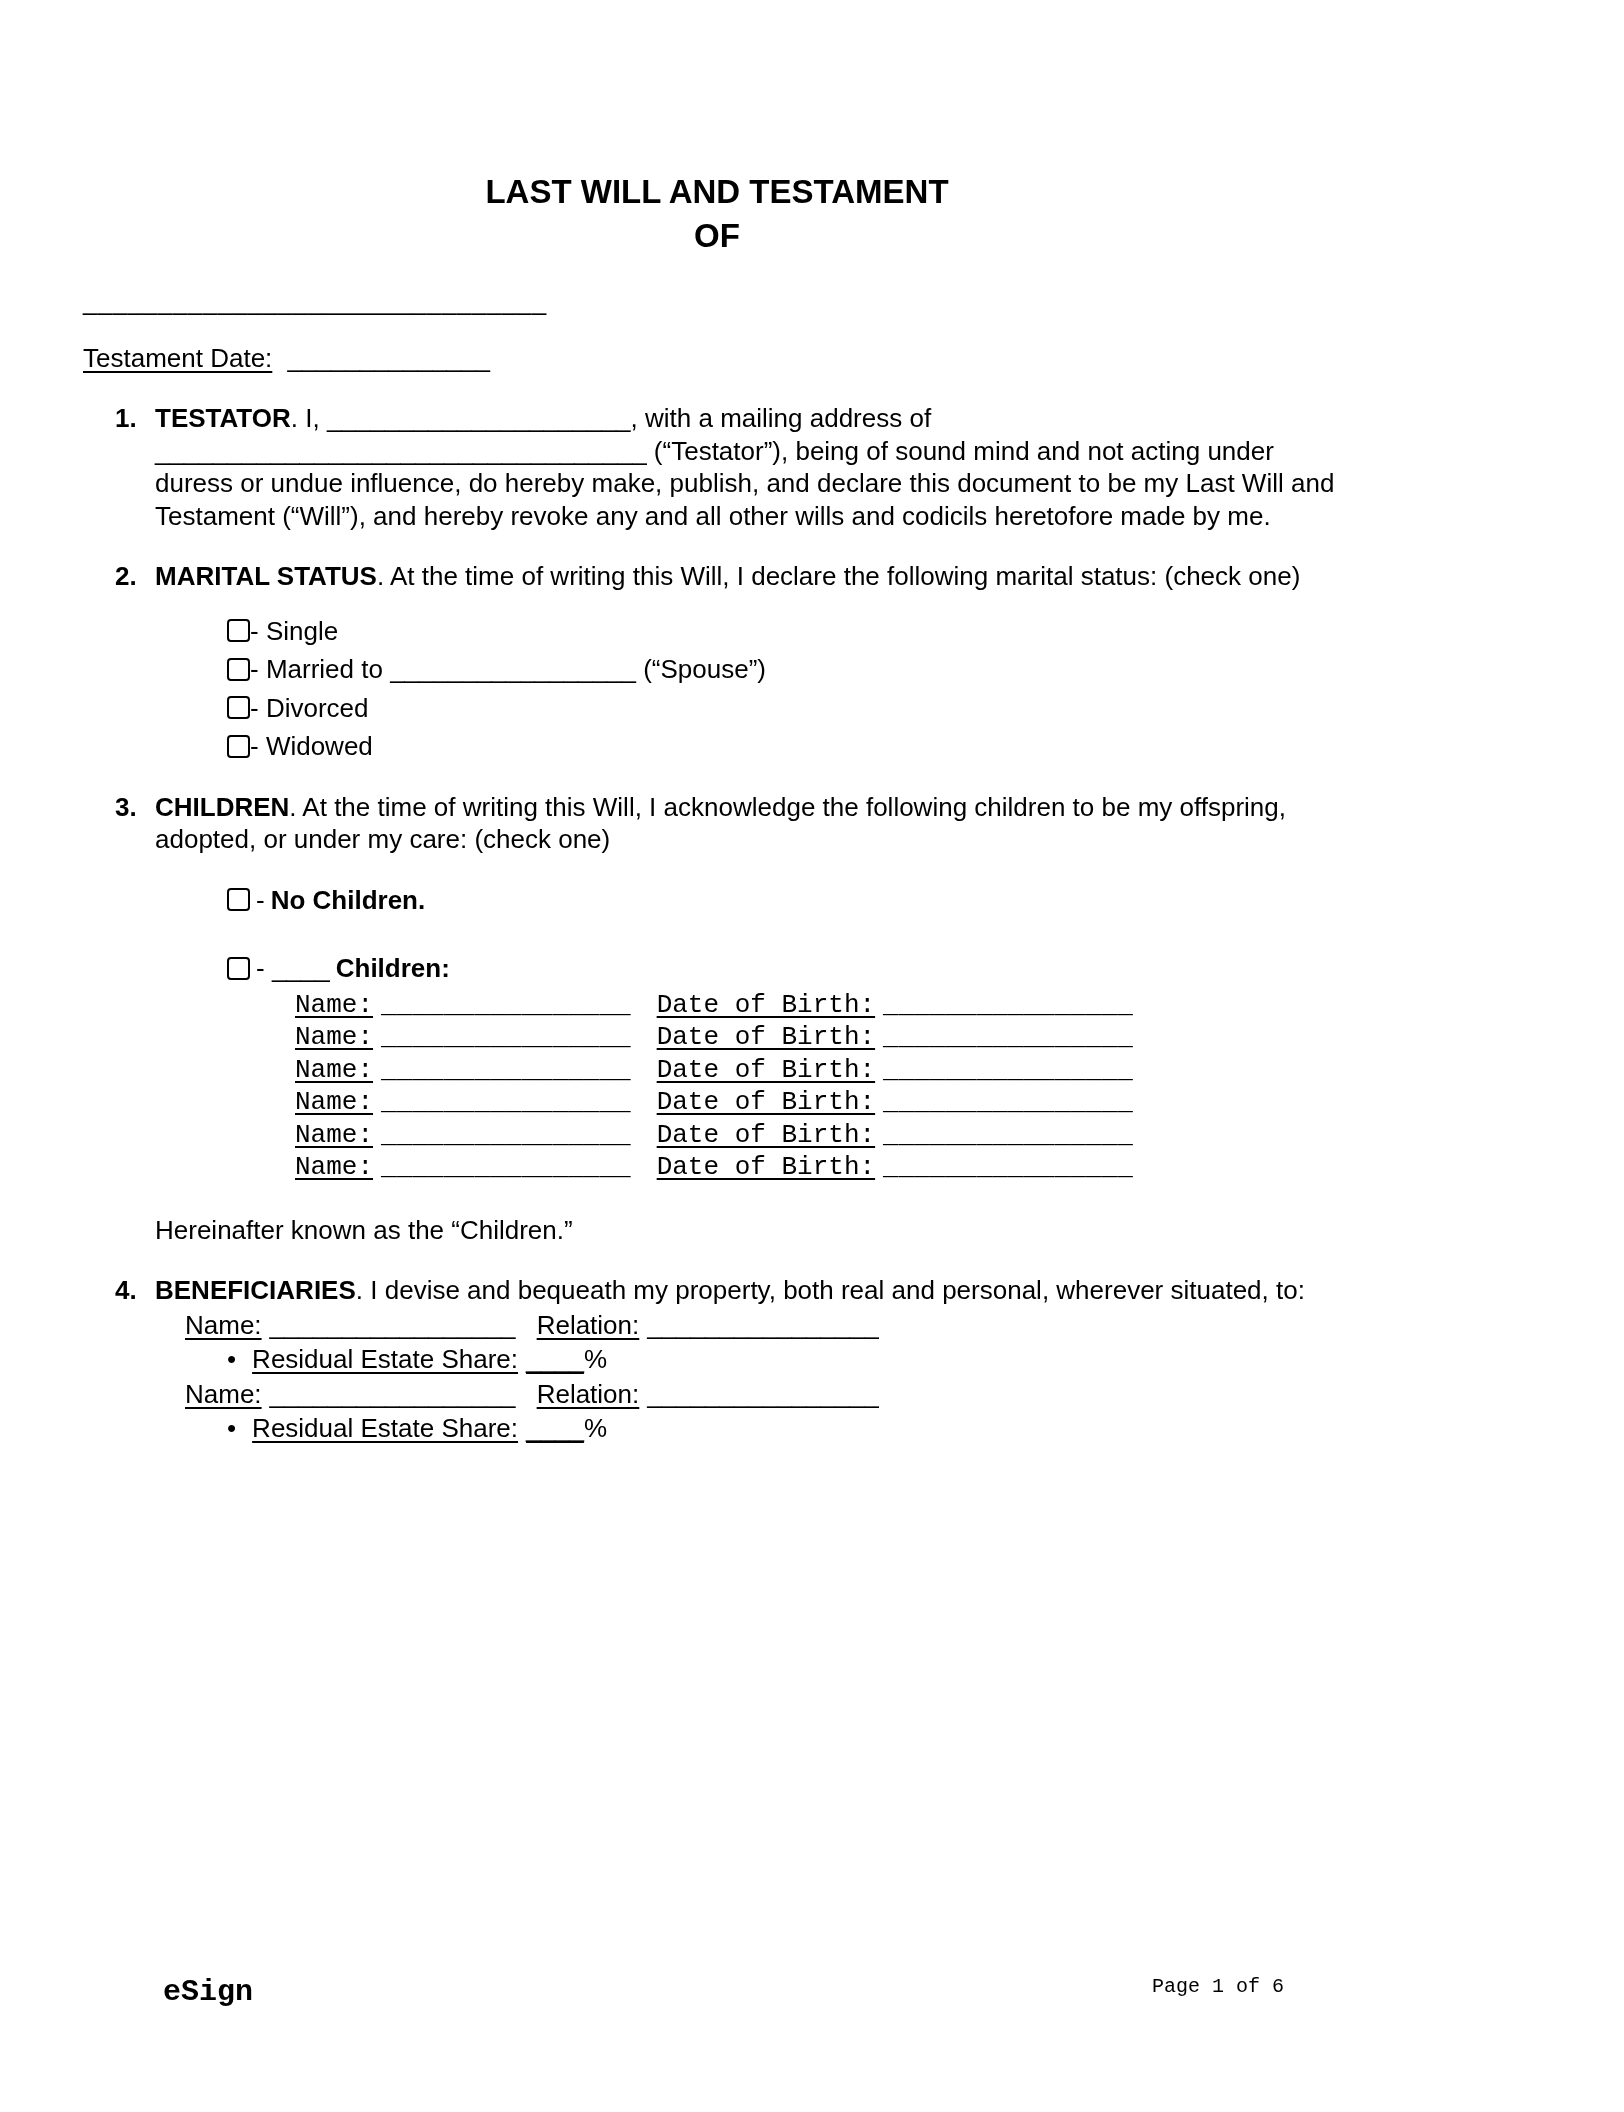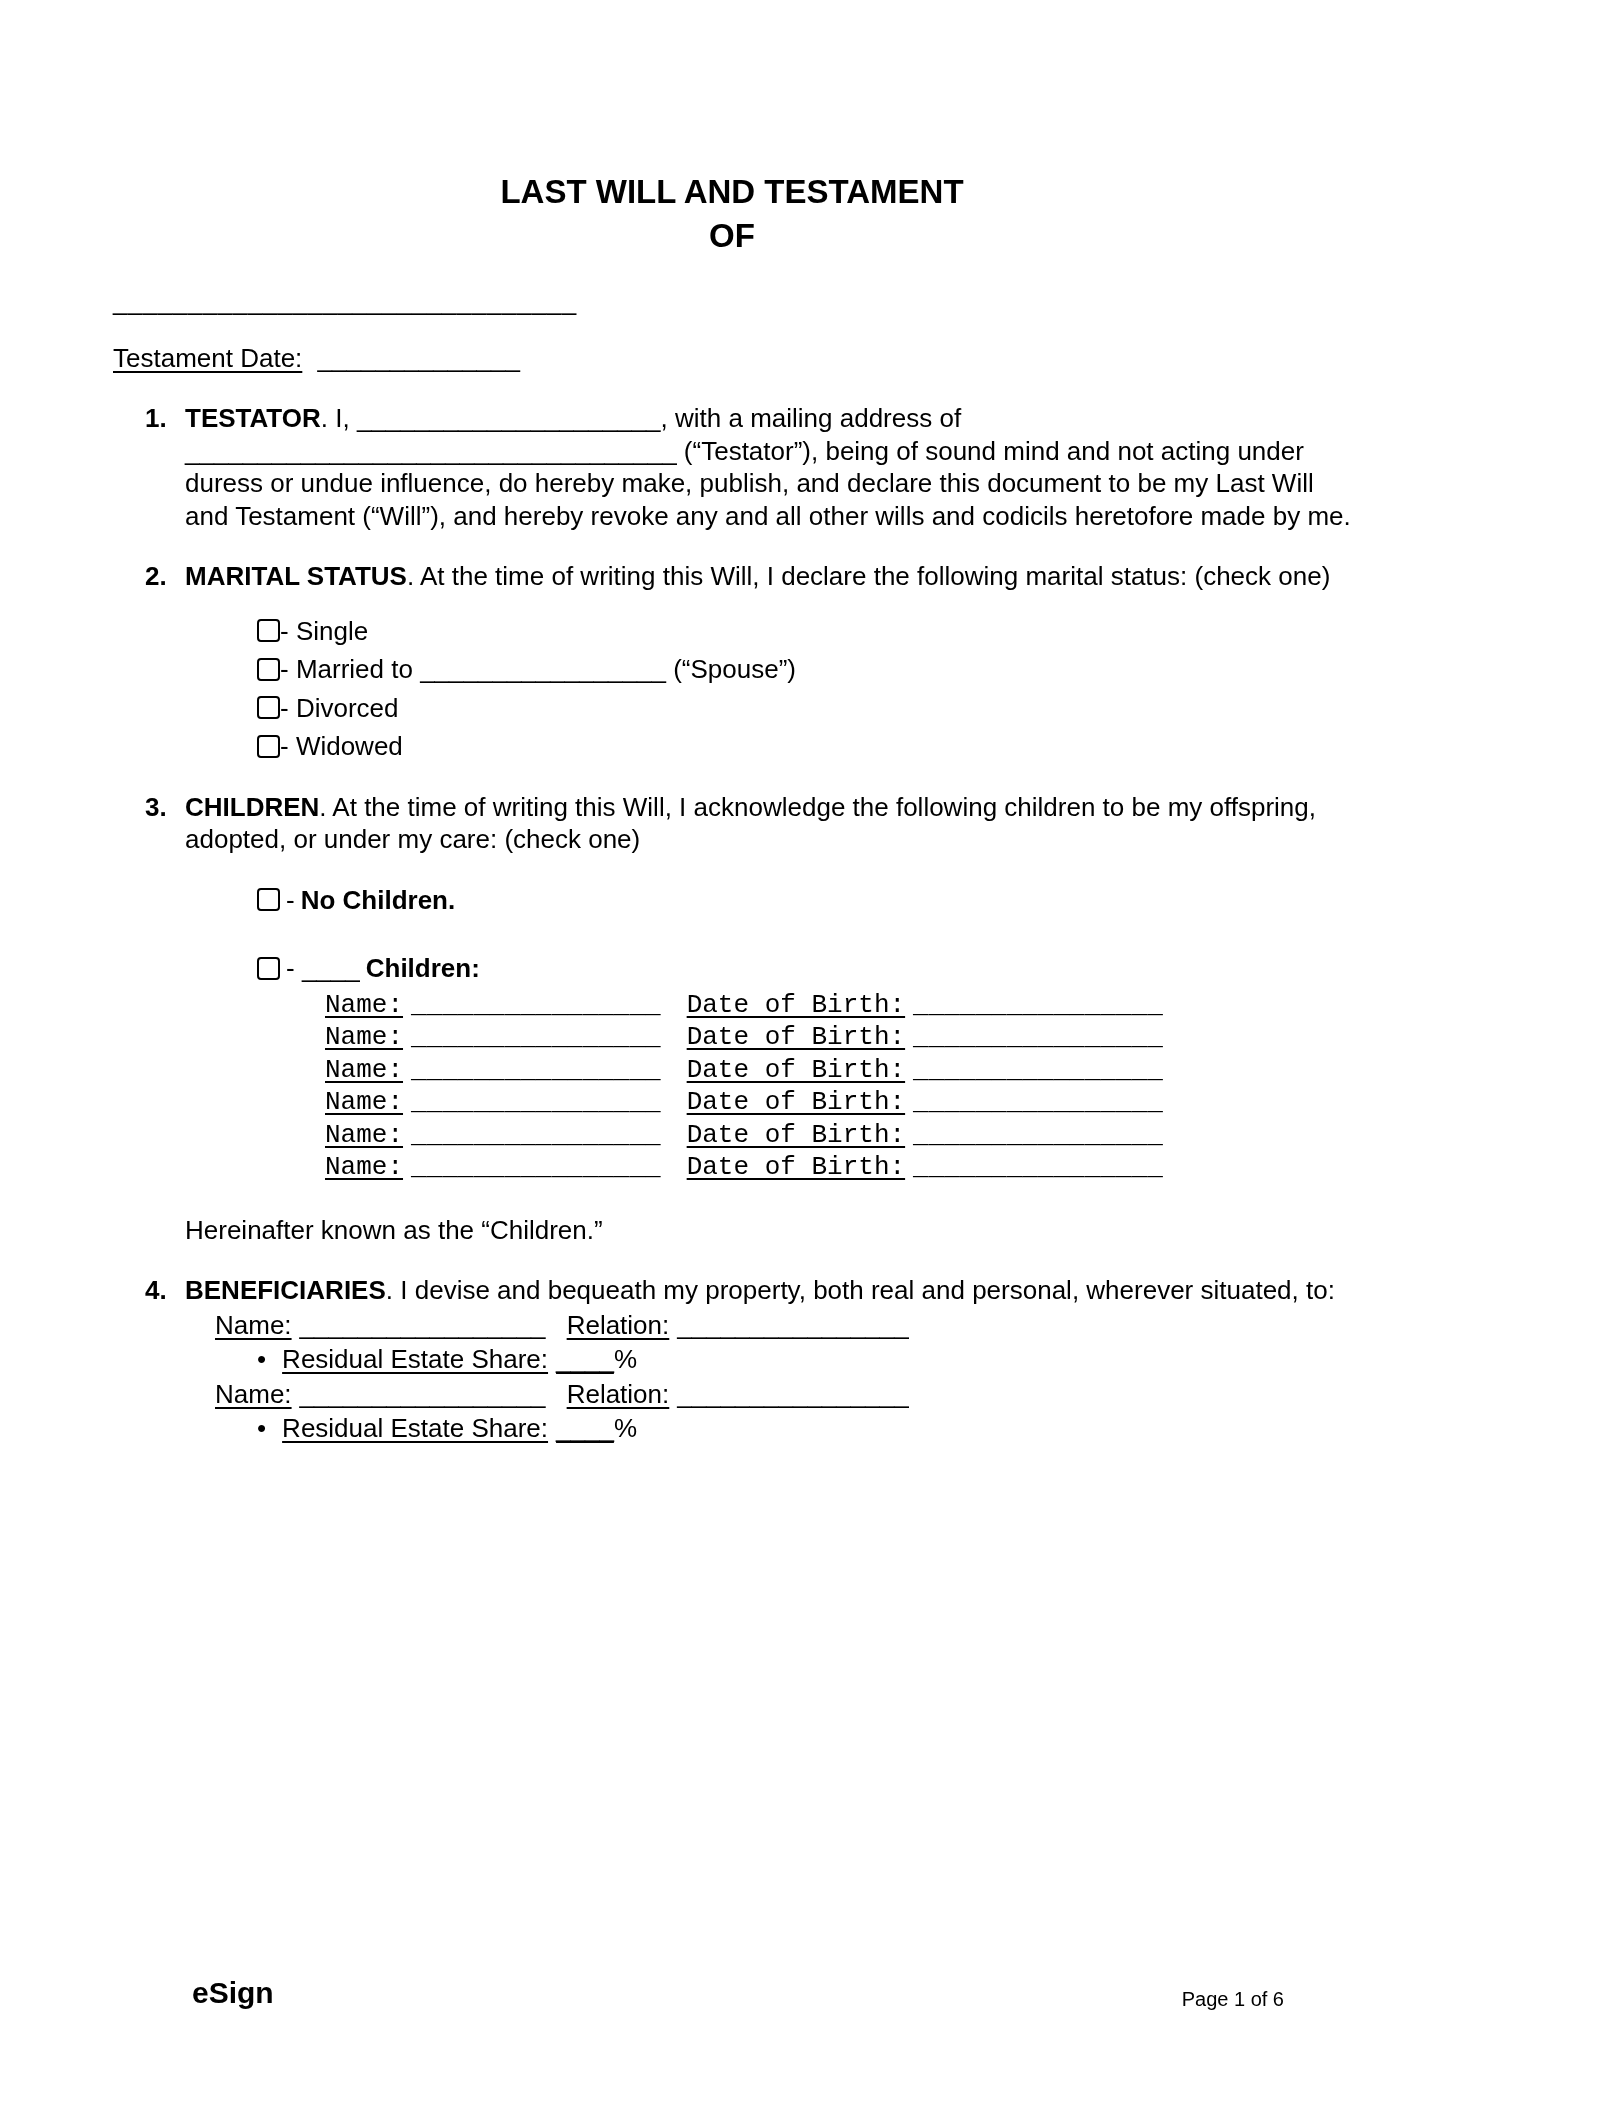--- a/index.html
+++ b/index.html
@@ -5,21 +5,21 @@
   * { margin:0; padding:0; box-sizing:border-box; }
   html,body { background:#ffffff; }
   .page {
     position:relative;
     width:1516px; height:2112px;
     background:#ffffff;
     color:#000000;
     font-family:"Liberation Sans", sans-serif;
     font-size:26px;
     line-height:1.25;
-    padding:170px 165px 0 113px;
+    padding:170px 165px 0 83px;
     overflow:hidden;
   }
   .b { font-weight:bold; }
   .u { text-decoration:underline; text-underline-offset:4px; }
   .title-block { text-align:center; font-weight:bold; font-size:33px; line-height:1.32; }
   .center-blank { text-align:left; margin-top:28px; letter-spacing:0.5px; }
   .effective-line { margin-top:24px; }
   .item { display:flex; margin-top:28px; }
   .item .num { font-weight:bold; margin-left:32px; width:40px; flex:none; }
   .item .content { flex:1; }
@@ -36,22 +36,22 @@
   .child-option-row.second { margin-top:36px; }
   .children-table { margin-left:140px; margin-top:4px; }
   .child-row { display:flex; gap:26px;font-family:Liberation Mono, monospace; }
   .blank { margin-left:8px; white-space:nowrap; }
   .note { margin-top:30px; }
   .benef-block { margin-left:30px; }
   .benef-name-row { margin-top:2px; }
   .benef-share-row { display:flex; gap:16px; margin-left:42px; margin-top:2px; }
   .bullet { flex:none; }
   .footer {
-    position:absolute; left:192px; right:232px; top:1974px;
-    display:flex; justify-content:space-between; align-items:flex-end;
+    position:absolute; left:163px; right:232px; top:1974px;
+    display:flex; justify-content:space-between; font-family:Liberation Mono, monospace;
   }
   .brand { font-weight:bold; font-size:30px; }
   .page-num { font-size:20px; }
 </style>
 </head>
 <body>
 
 <div class="page">
 
   <div class="title-block">

